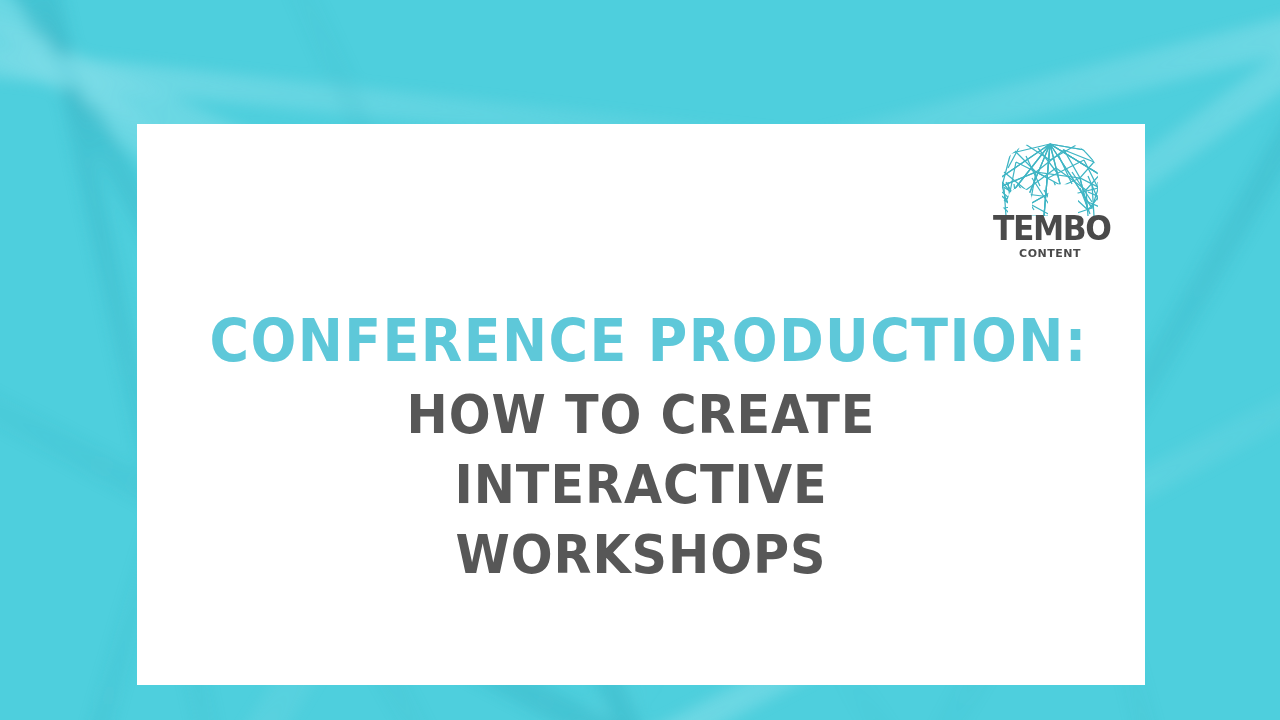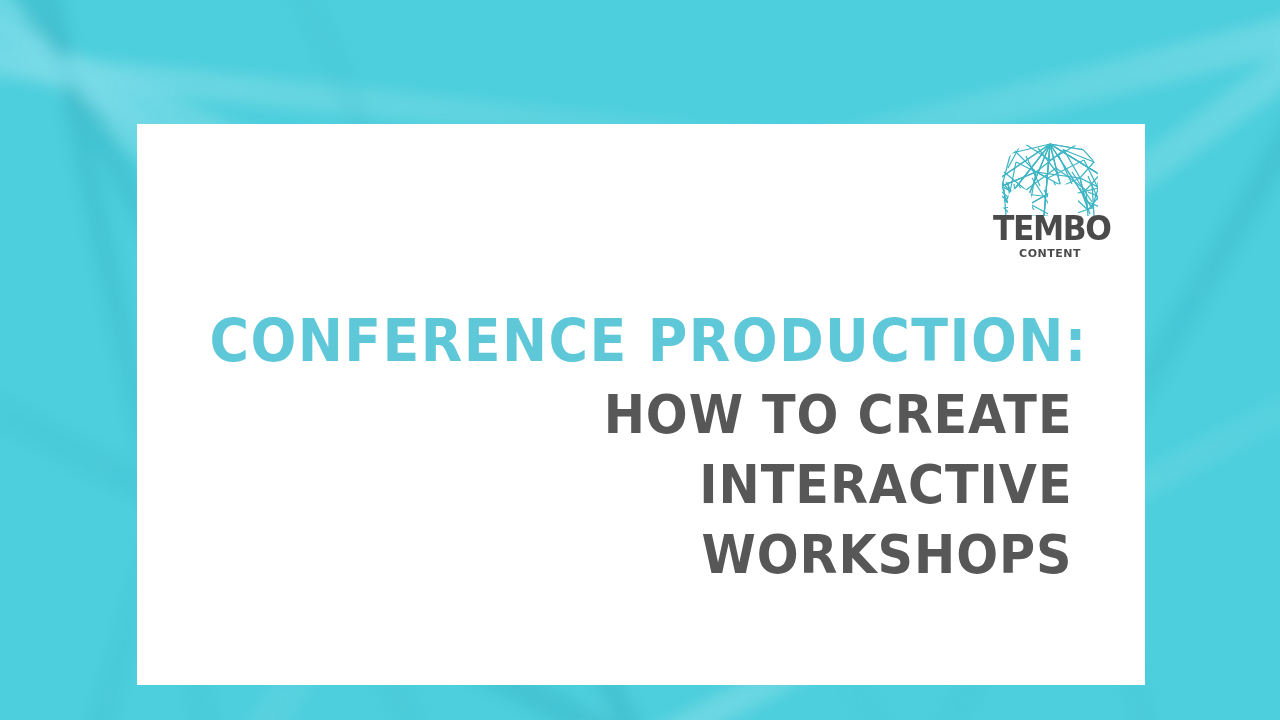--- a/index.html
+++ b/index.html
@@ -84,21 +84,21 @@
     margin-top: 3px;
     color: #4a4a4a;
   }
 
   
   .title-block {
     position: absolute;
     left: 0;
     right: 0;
     top: 185px;
-    text-align: right;
+    text-align: center;
     padding: 0 40px;
   }
   .title-main {
     display: block;
     font-family: "DejaVu Sans", sans-serif;
     font-weight: bold;
     font-size: 58px;
     line-height: 1.12;
     letter-spacing: 1.5px;
     color: #5ec8d9;

